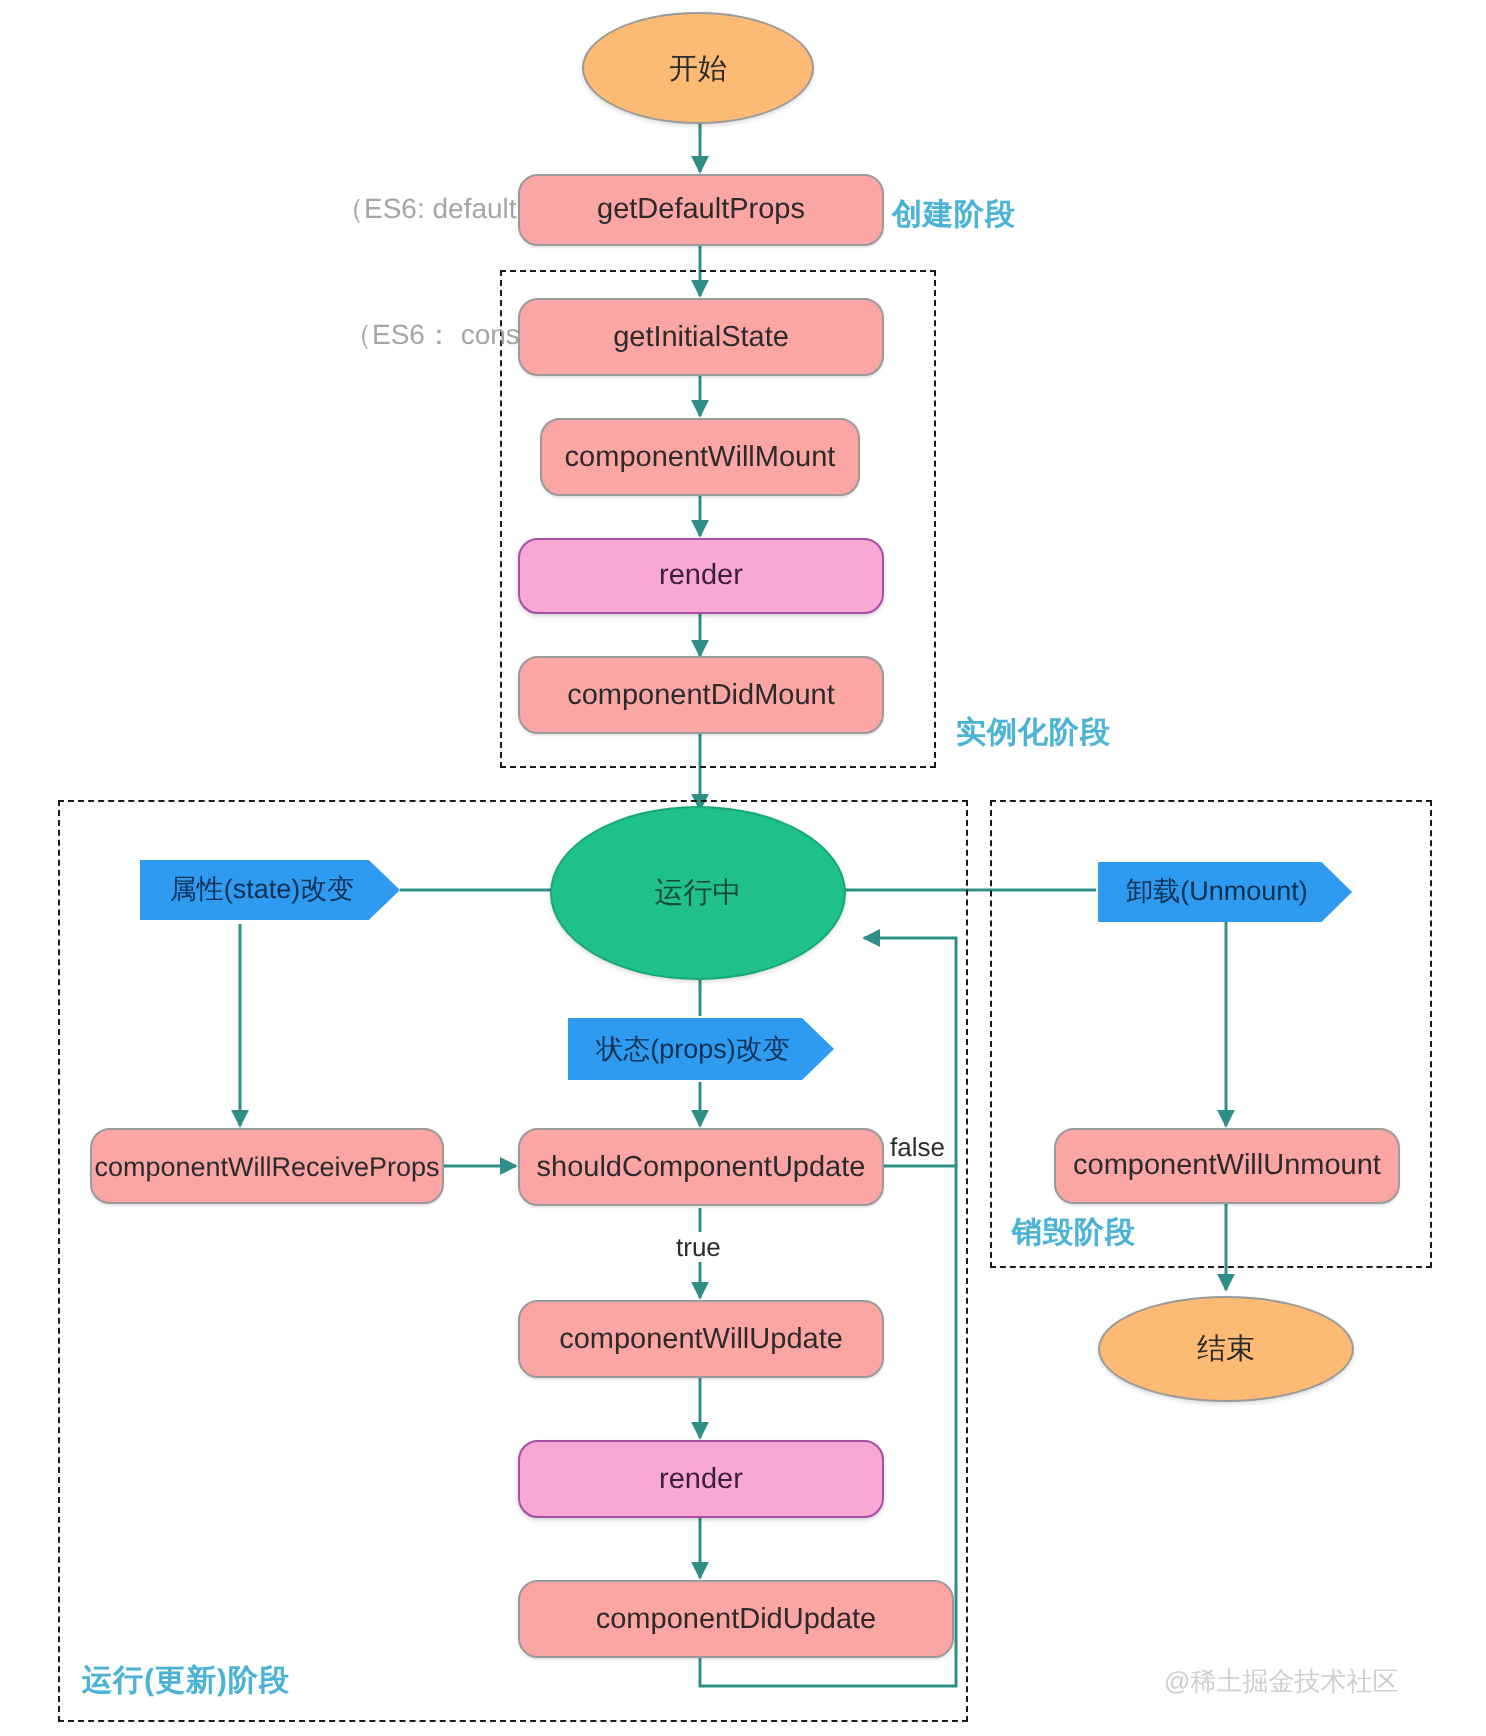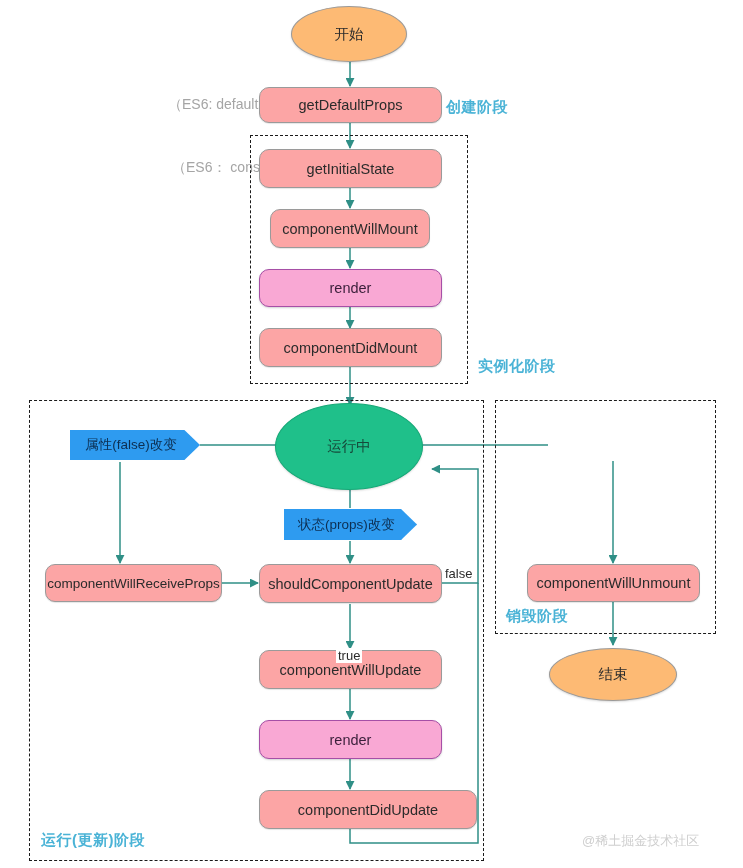--- a/index.html
+++ b/index.html
@@ -202,27 +202,30 @@
 
   <div class="node rbox" style="left:259px; top:328px; width:183px; height:39px;">
     <span>componentDidMount</span>
   </div>
 
   <div class="node ellipse running" style="left:275px; top:403px; width:148px; height:87px;">
     <span>运行中</span>
   </div>
 
   <div class="node chevron" style="left:70px; top:430px; width:130px; height:30px;">
-    <span>属性(false)改变</span>
+    <span>属性(state)改变</span>
   </div>
 
   <div class="node chevron" style="left:284px; top:509px; width:133px; height:31px;">
     <span>状态(props)改变</span>
   </div>
 
+  <div class="node chevron" style="left:549px; top:431px; width:127px; height:30px;">
+    <span>卸载(Unmount)</span>
+  </div>
 
   <div class="node rbox" style="left:45px; top:564px; width:177px; height:38px; font-size:13.5px;text-align:center;">
     <span>componentWillReceiveProps</span>
   </div>
 
   <div class="node rbox" style="left:259px; top:564px; width:183px; height:39px;">
     <span>shouldComponentUpdate</span>
   </div>
 
   <div class="node rbox" style="left:259px; top:650px; width:183px; height:39px;">
@@ -239,17 +242,17 @@
 
   <div class="node rbox" style="left:527px; top:564px; width:173px; height:38px;">
     <span>componentWillUnmount</span>
   </div>
 
   <div class="node ellipse" style="left:549px; top:648px; width:128px; height:53px;">
     <span>结束</span>
   </div>
 
   <div class="edge-label" style="left:443px; top:566px;">false</div>
-  <div class="edge-label" style="left:336px; top:616px;margin-top:32px;">true</div>
+  <div class="edge-label" style="left:336px; top:616px;">true</div>
 
   <div class="watermark" style="left:582px; top:832px;">@稀土掘金技术社区</div>
 
 </div>
 
 </body></html>

